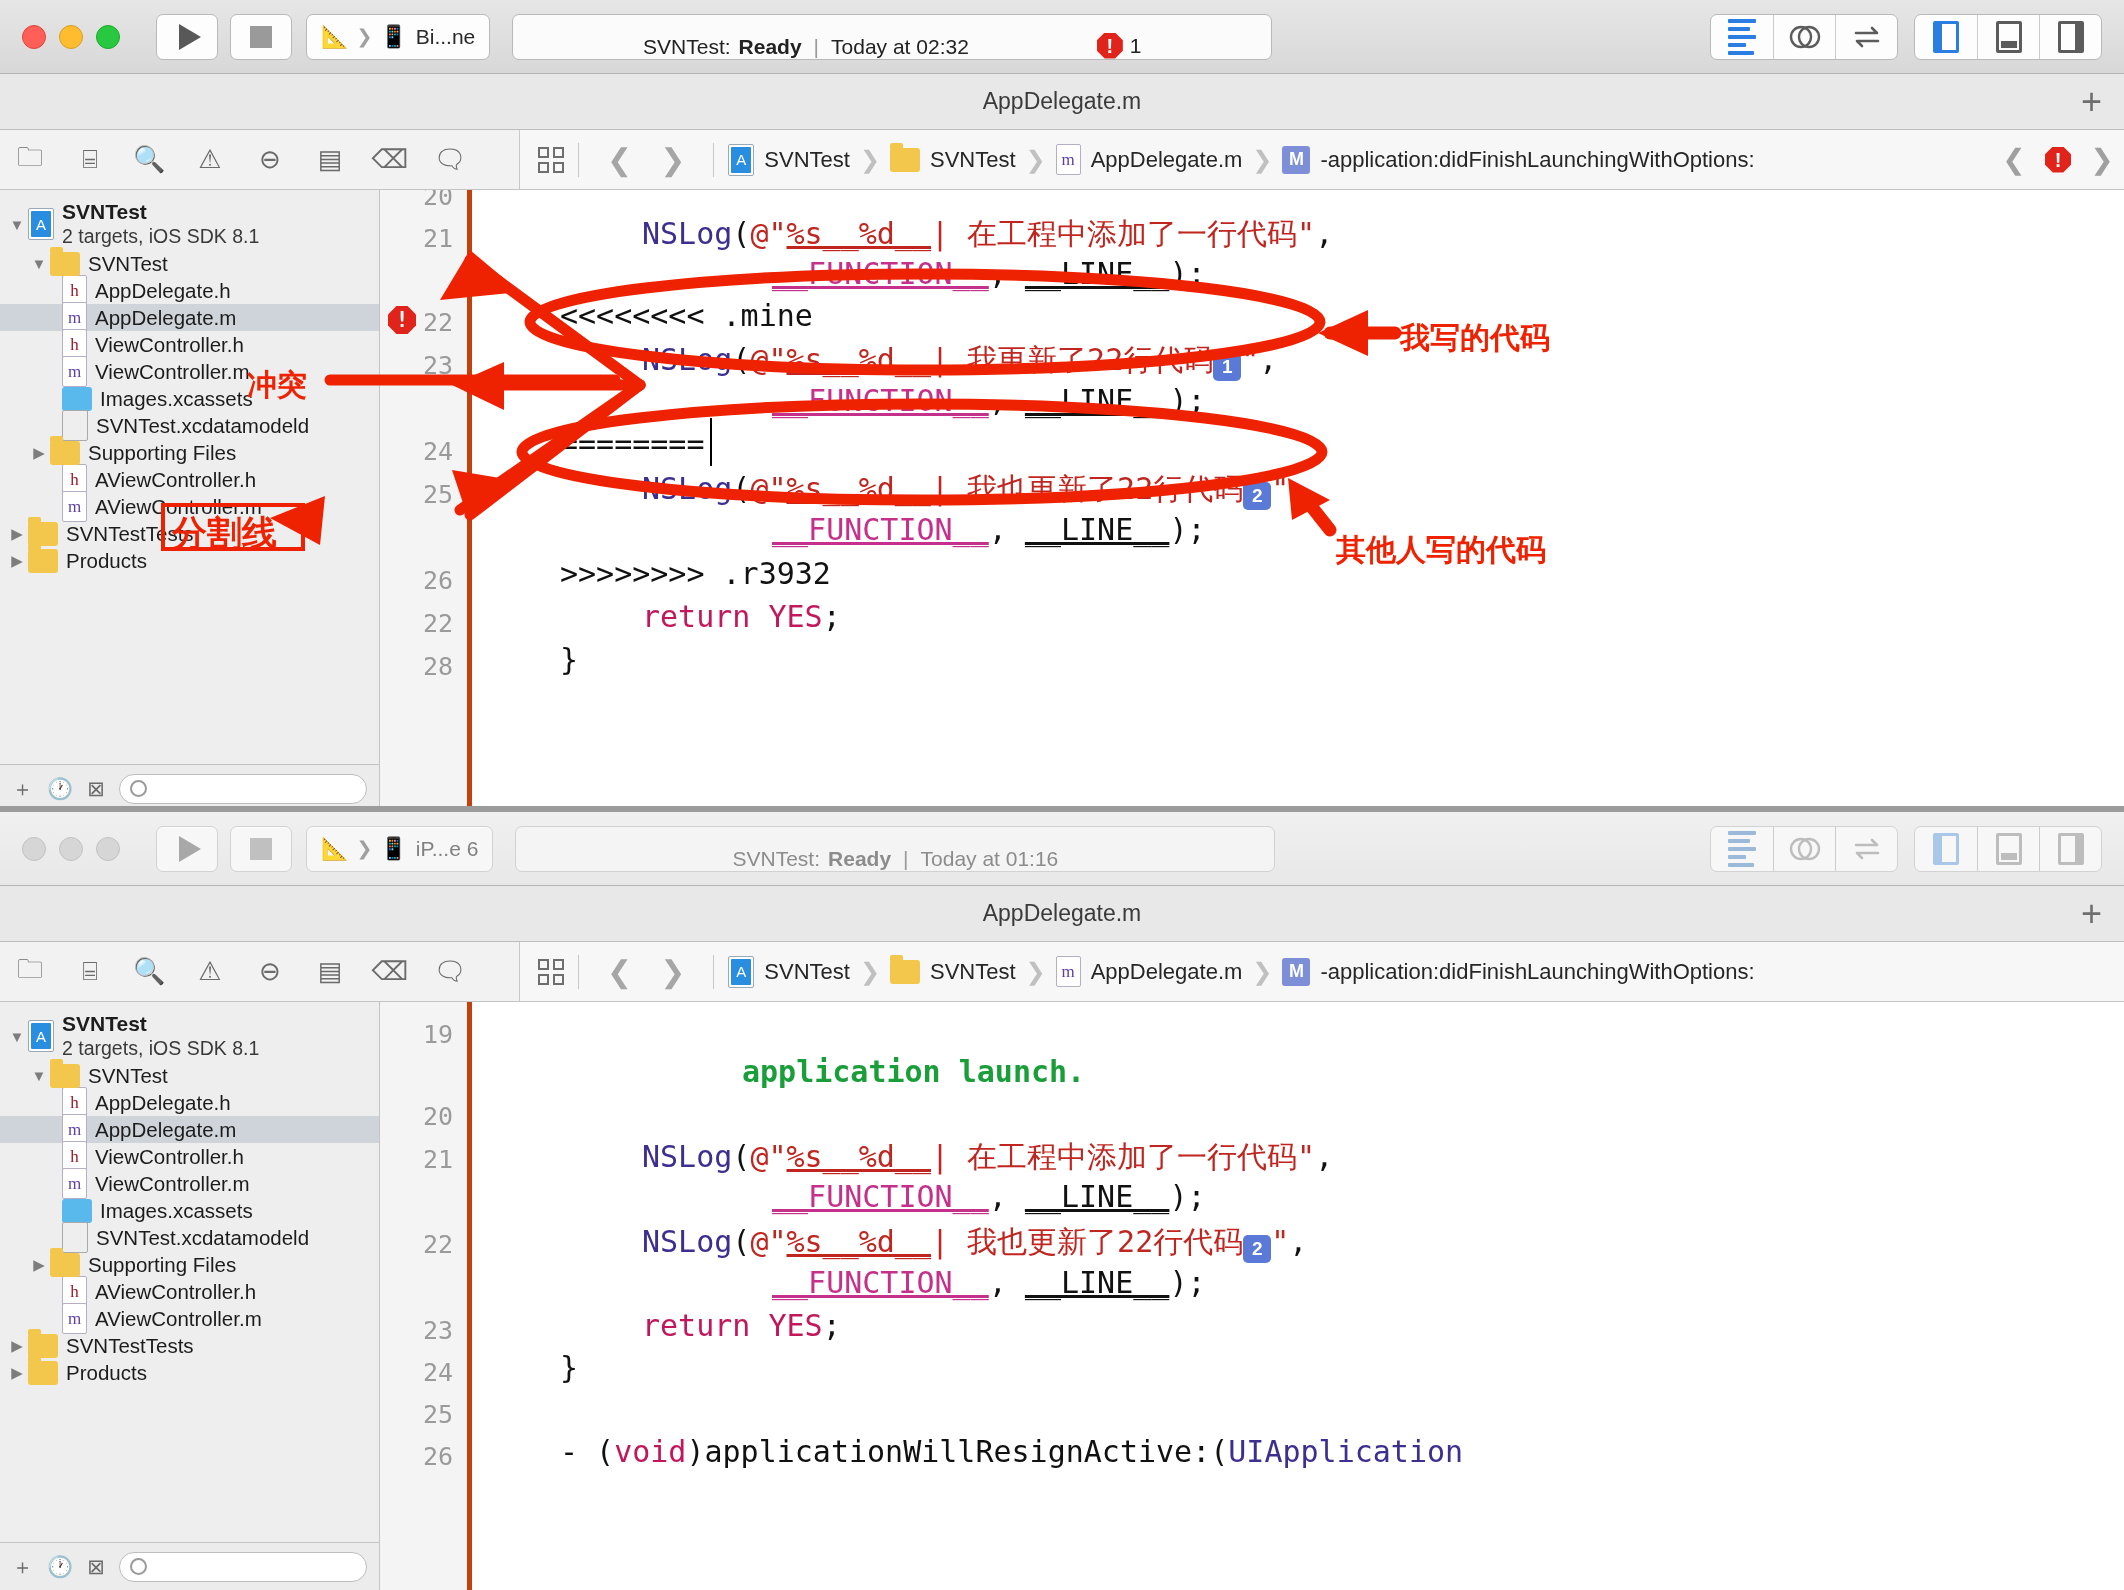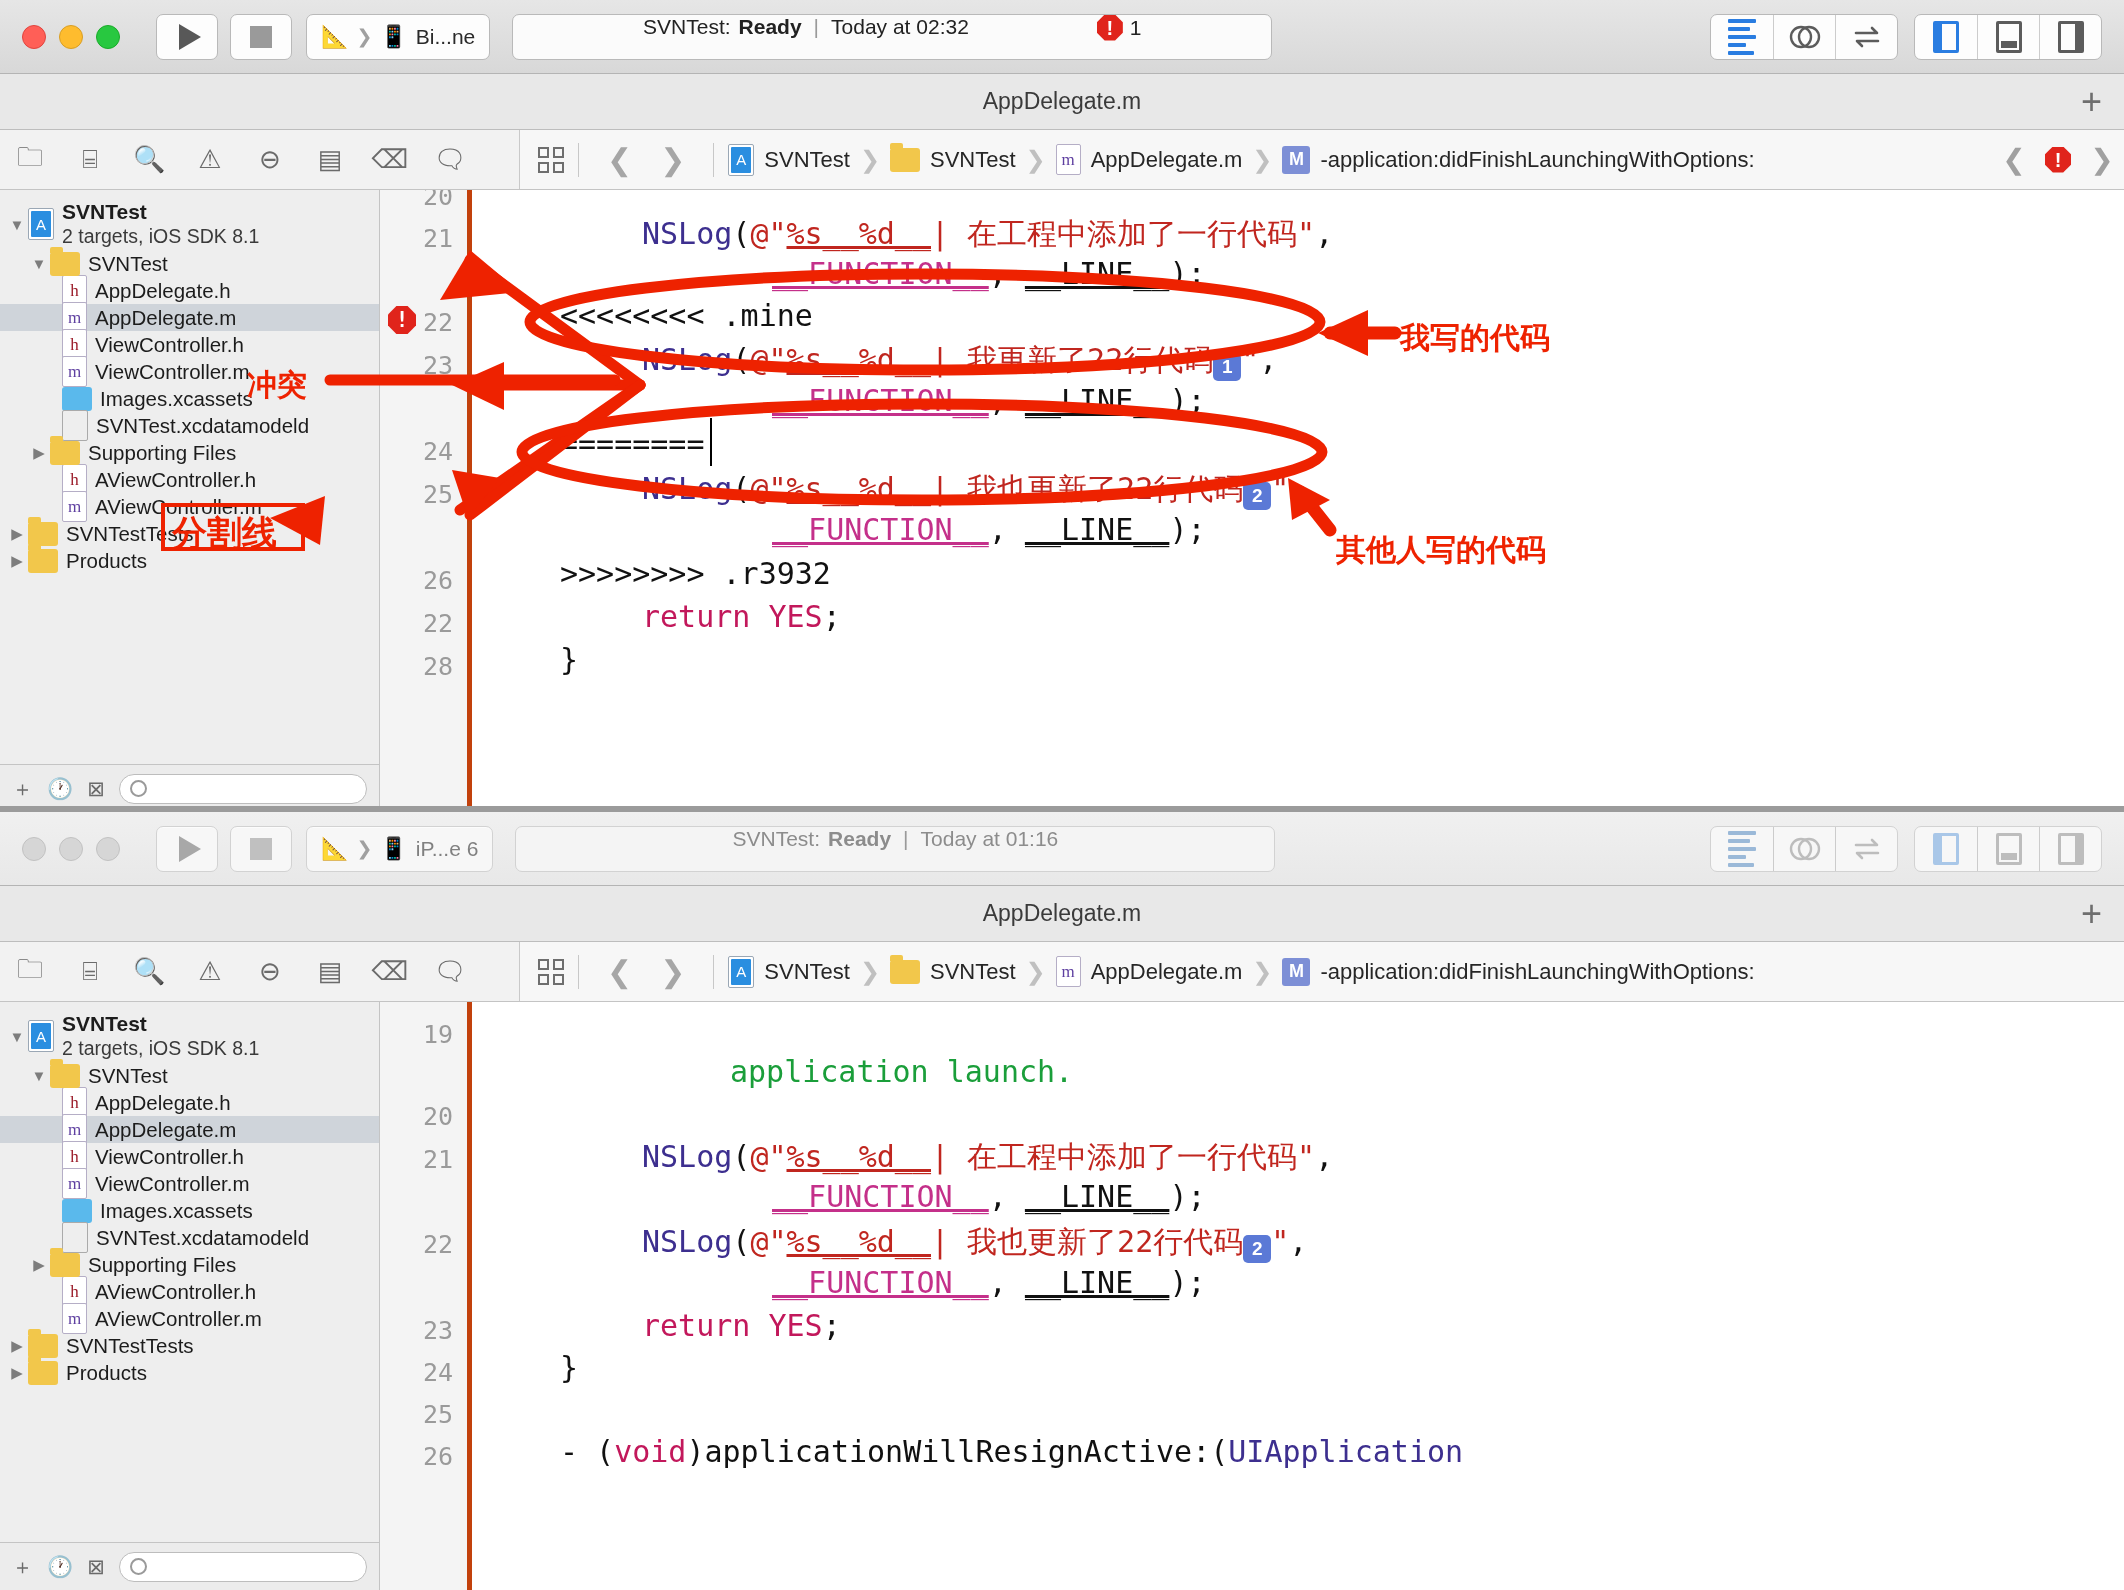--- a/index.html
+++ b/index.html
@@ -49,21 +49,21 @@
   .scheme {
     margin-left: 14px; padding: 0 14px; min-width: 172px; gap: 8px;
     font-size: 21px; color: #2a2a2a;
   }
   .toolbar.inactive .scheme { color: #808080; }
   .chev { color: #a0a0a0; font-size: 19px; }
 
   .status-field {
     flex: 0 0 auto; margin-left: 22px; width: 760px; height: 46px;
     background: #fbfbfb; border: 1px solid #b9b9b9; border-radius: 7px;
-    display: flex; align-items: flex-start; justify-content: center; gap: 0;
+    display: flex; align-items: flex-end; justify-content: center; gap: 0;
     font-size: 21px; color: #222;
   }
   .toolbar.inactive .status-field { background: #f4f4f4; border-color: #d2d2d2; color: #8c8c8c; }
   .status-field b { font-weight: bold; }
   .sep-bar { color: #9a9a9a; margin: 0 12px; }
 
   .err-badge { display: flex; align-items: center; gap: 7px; margin-left: 128px; }
   .err-oct { width: 26px; height: 26px; background: #e0241b; border-radius: 4px;
     clip-path: polygon(30% 0,70% 0,100% 30%,100% 70%,70% 100%,30% 100%,0 70%,0 30%);
     color:#fff; font-size:20px; font-weight:bold; display:flex; align-items:center; justify-content:center; line-height:1;}
@@ -680,21 +680,21 @@
             <span class="gnum" style="top:18px;">19</span>
             <span class="gnum" style="top:100px;">20</span>
             <span class="gnum" style="top:143px;">21</span>
             <span class="gnum" style="top:228px;">22</span>
             <span class="gnum" style="top:314px;">23</span>
             <span class="gnum" style="top:356px;">24</span>
             <span class="gnum" style="top:398px;">25</span>
             <span class="gnum" style="top:440px;">26</span>
           </div>
           <div class="codearea">
-            <div class="cl k-cmt" style="top:52px; left:258px;">application launch.</div>
+            <div class="cl k-cmt" style="top:52px; left:270px;font-weight:bold;">application launch.</div>
             <div class="cl" style="top:135px; left:170px;"><span class="k-fn">NSLog</span><span class="k-plain">(</span><span class="k-str">@"</span><span class="k-str und">%s__%d__</span><span class="k-str">| 在工程中添加了一行代码"</span><span class="k-plain">,</span></div>
             <div class="cl" style="top:177px; left:300px;"><span class="k-mac und">__FUNCTION__</span><span class="k-plain">, </span><span class="k-plain und">__LINE__</span><span class="k-plain">);</span></div>
             <div class="cl" style="top:220px; left:170px;"><span class="k-fn">NSLog</span><span class="k-plain">(</span><span class="k-str">@"</span><span class="k-str und">%s__%d__</span><span class="k-str">| 我也更新了22行代码</span><span class="emoji-badge">2</span><span class="k-str">"</span><span class="k-plain">,</span></div>
             <div class="cl" style="top:263px; left:300px;"><span class="k-mac und">__FUNCTION__</span><span class="k-plain">, </span><span class="k-plain und">__LINE__</span><span class="k-plain">);</span></div>
             <div class="cl" style="top:306px; left:170px;"><span class="k-kw">return YES</span><span class="k-plain">;</span></div>
             <div class="cl" style="top:348px; left:88px;"><span class="k-plain">}</span></div>
             <div class="cl" style="top:432px; left:88px;"><span class="k-plain">- (</span><span class="k-kw">void</span><span class="k-plain">)applicationWillResignActive:(</span><span class="k-fn">UIApplication</span></div>
           </div>
         </div>
       </div>

